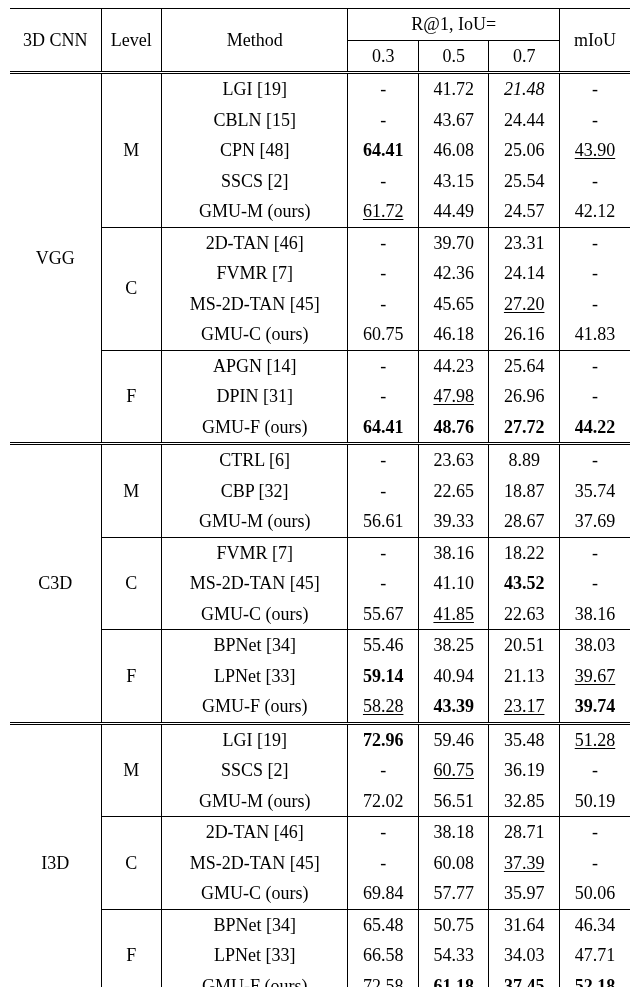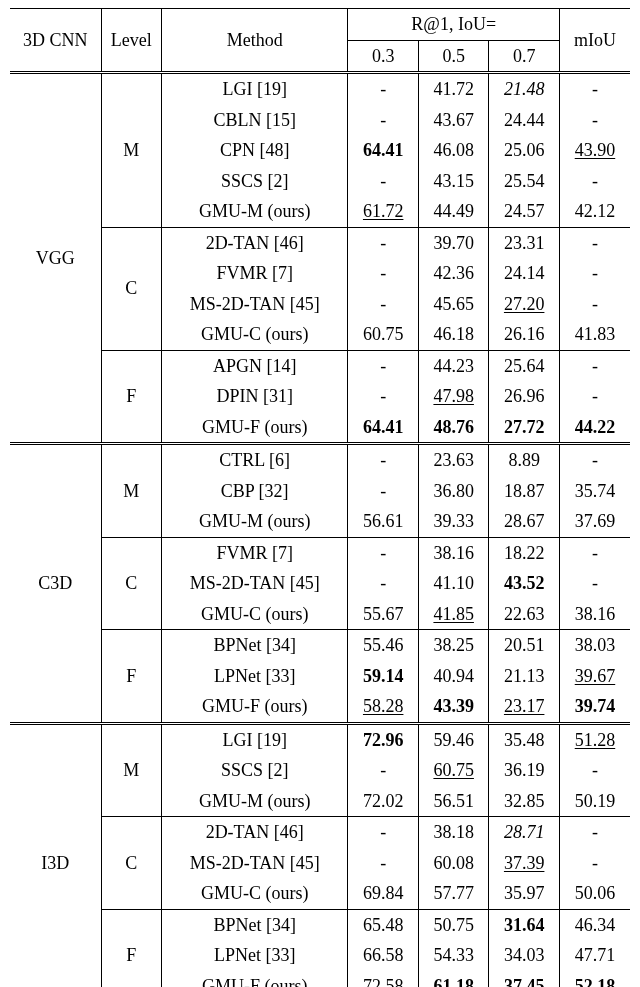--- a/index.html
+++ b/index.html
@@ -165,21 +165,21 @@
           <td rowspan="3" class="sepR" style="border-top: 3px double rgb(0, 0, 0);">M</td>
           <td class="sepR nowrap" style="border-top: 3px double rgb(0, 0, 0);">CTRL [6]</td>
           <td class="sepR" style="border-top: 3px double rgb(0, 0, 0);">-</td>
           <td class="sepR" style="border-top: 3px double rgb(0, 0, 0);">23.63</td>
           <td class="sepR" style="border-top: 3px double rgb(0, 0, 0);">8.89</td>
           <td style="border-top: 3px double rgb(0, 0, 0);">-</td>
         </tr>
         <tr>
           <td class="sepR nowrap">CBP [32]</td>
           <td class="sepR">-</td>
-          <td class="sepR">36.80</td>
+          <td class="sepR">22.65</td>
           <td class="sepR">18.87</td>
           <td>35.74</td>
         </tr>
         <tr>
           <td class="sepR nowrap">GMU-M (ours)</td>
           <td class="sepR">56.61</td>
           <td class="sepR">39.33</td>
           <td class="sepR">28.67</td>
           <td>37.69</td>
         </tr>
@@ -248,21 +248,21 @@
           <td class="sepR">72.02</td>
           <td class="sepR">56.51</td>
           <td class="sepR">32.85</td>
           <td>50.19</td>
         </tr>
         <tr>
           <td rowspan="3" class="sepR" style="border-top: 1px solid rgb(0, 0, 0);">C</td>
           <td class="sepR nowrap" style="border-top: 1px solid rgb(0, 0, 0);">2D-TAN [46]</td>
           <td class="sepR" style="border-top: 1px solid rgb(0, 0, 0);">-</td>
           <td class="sepR" style="border-top: 1px solid rgb(0, 0, 0);">38.18</td>
-          <td class="sepR" style="border-top: 1px solid rgb(0, 0, 0); font-style: italic;">28.71</td>
+          <td class="sepR" style="border-top: 1px solid rgb(0, 0, 0);">28.71</td>
           <td style="border-top: 1px solid rgb(0, 0, 0);">-</td>
         </tr>
         <tr>
           <td class="sepR nowrap">MS-2D-TAN [45]</td>
           <td class="sepR">-</td>
           <td class="sepR">60.08</td>
           <td class="sepR ul">37.39</td>
           <td>-</td>
         </tr>
         <tr>
@@ -270,21 +270,21 @@
           <td class="sepR">69.84</td>
           <td class="sepR">57.77</td>
           <td class="sepR">35.97</td>
           <td>50.06</td>
         </tr>
         <tr>
           <td rowspan="3" class="sepR" style="border-top: 1px solid rgb(0, 0, 0); border-bottom: 1.5px solid rgb(0, 0, 0);">F</td>
           <td class="sepR nowrap" style="border-top: 1px solid rgb(0, 0, 0);">BPNet [34]</td>
           <td class="sepR" style="border-top: 1px solid rgb(0, 0, 0);">65.48</td>
           <td class="sepR" style="border-top: 1px solid rgb(0, 0, 0);">50.75</td>
-          <td class="sepR" style="border-top: 1px solid rgb(0, 0, 0); font-weight: bold;">31.64</td>
+          <td class="sepR" style="border-top: 1px solid rgb(0, 0, 0);">31.64</td>
           <td style="border-top: 1px solid rgb(0, 0, 0);">46.34</td>
         </tr>
         <tr>
           <td class="sepR nowrap">LPNet [33]</td>
           <td class="sepR">66.58</td>
           <td class="sepR">54.33</td>
           <td class="sepR">34.03</td>
           <td>47.71</td>
         </tr>
         <tr>

